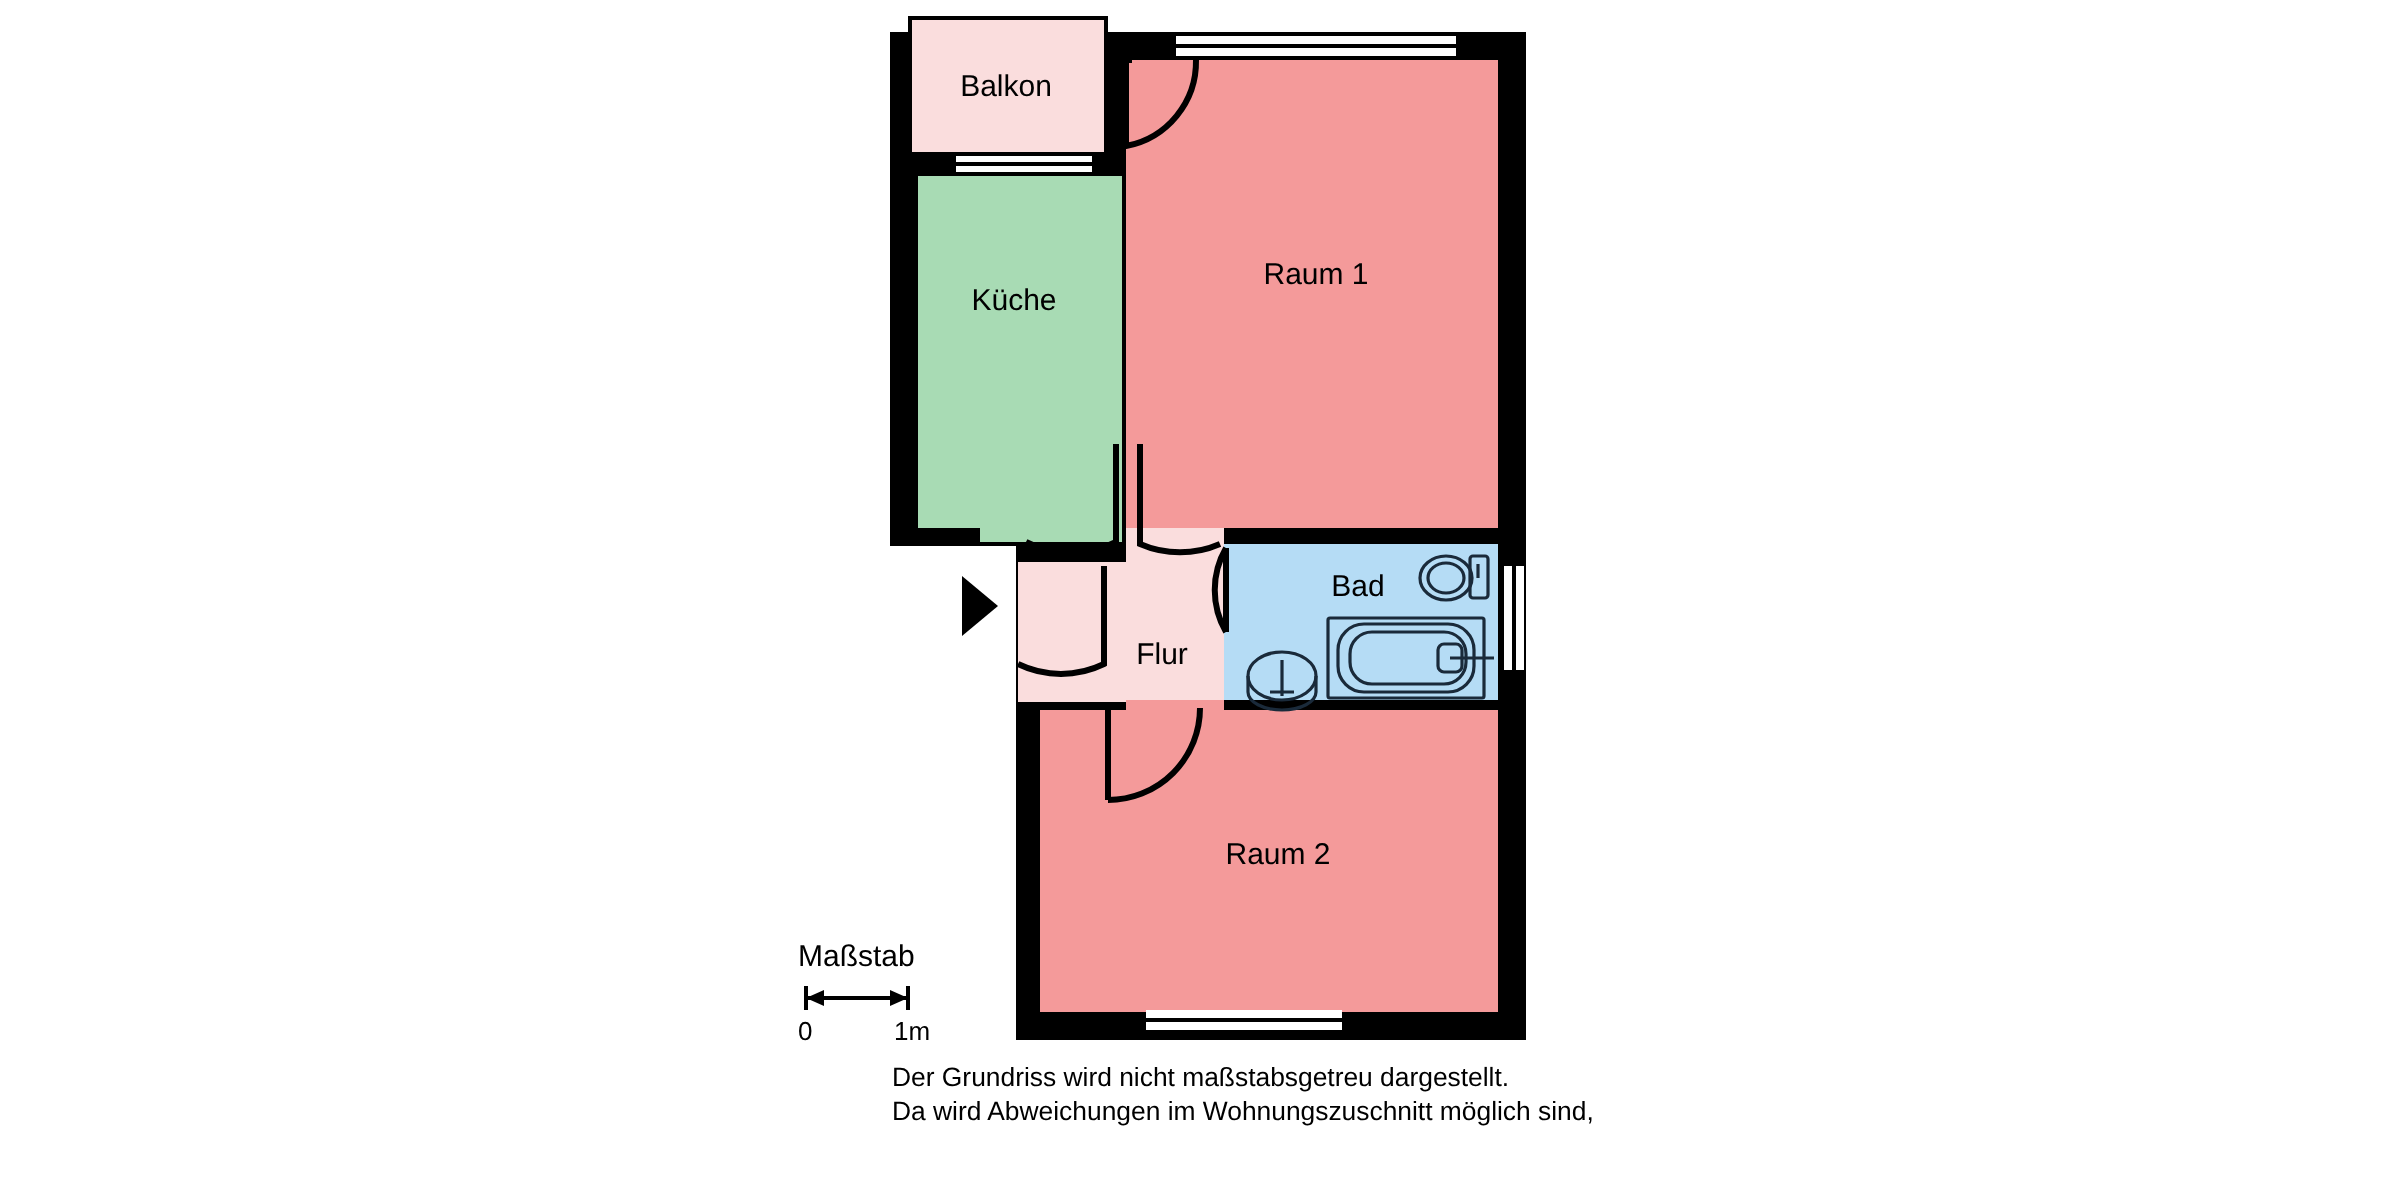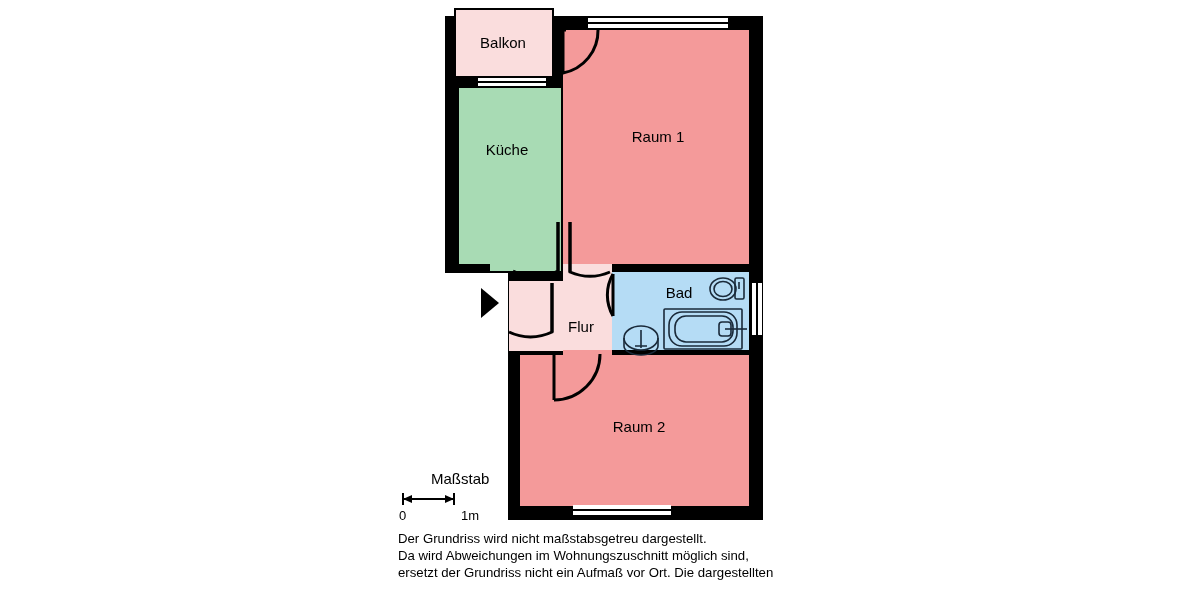--- a/index.html
+++ b/index.html
@@ -19,21 +19,21 @@
   }
   .scale-tick{
     position:absolute;font-family:"Liberation Sans",sans-serif;
     font-size:13px;color:#000;white-space:nowrap;
   }
   .disclaimer{
     position:absolute;left:398px;top:530px;width:430px;
     font-family:"Liberation Sans",sans-serif;
     font-size:13.2px;line-height:17.2px;color:#000;
   }
-  .disclaimer div{white-space:nowrap;}
+  .disclaimer div{white-space:nowrap;margin-left:48px;}
 </style>
 </head>
 <body>
 
 <div id="stage">
 
   <svg class="plan-svg" width="1200" height="600" viewBox="0 0 1200 600">
 
     <g>
 
@@ -151,23 +151,22 @@
     <text class="rm-label" x="639" y="428">Raum 2</text>
 
     <g stroke="#000000" stroke-width="2" fill="none">
       <path d="M403,499 H454"></path>
       <path d="M403,493 V505 M454,493 V505"></path>
       <path d="M403,499 l9,-4 v8 Z" fill="#000000" stroke="none"></path>
       <path d="M454,499 l-9,-4 v8 Z" fill="#000000" stroke="none"></path>
     </g>
   </svg>
 
-  <div class="scale-title" style="left:399px;top:470px;margin-left:32px;">Maßstab</div>
+  <div class="scale-title" style="left:399px;top:470px;">Maßstab</div>
   <div class="scale-tick" style="left:399px;top:508px;">0</div>
-  <div class="scale-tick" style="left:461px;top:508px;">1m</div>
+  <div class="scale-tick" style="left:447px;top:508px;">1m</div>
 
   <div class="disclaimer">
     <div>Der Grundriss wird nicht maßstabsgetreu dargestellt.</div>
     <div>Da wird Abweichungen im Wohnungszuschnitt möglich sind,</div>
-    <div>ersetzt der Grundriss nicht ein Aufmaß vor Ort. Die dargestellten</div>
   </div>
 
 </div>
 
 </body></html>

